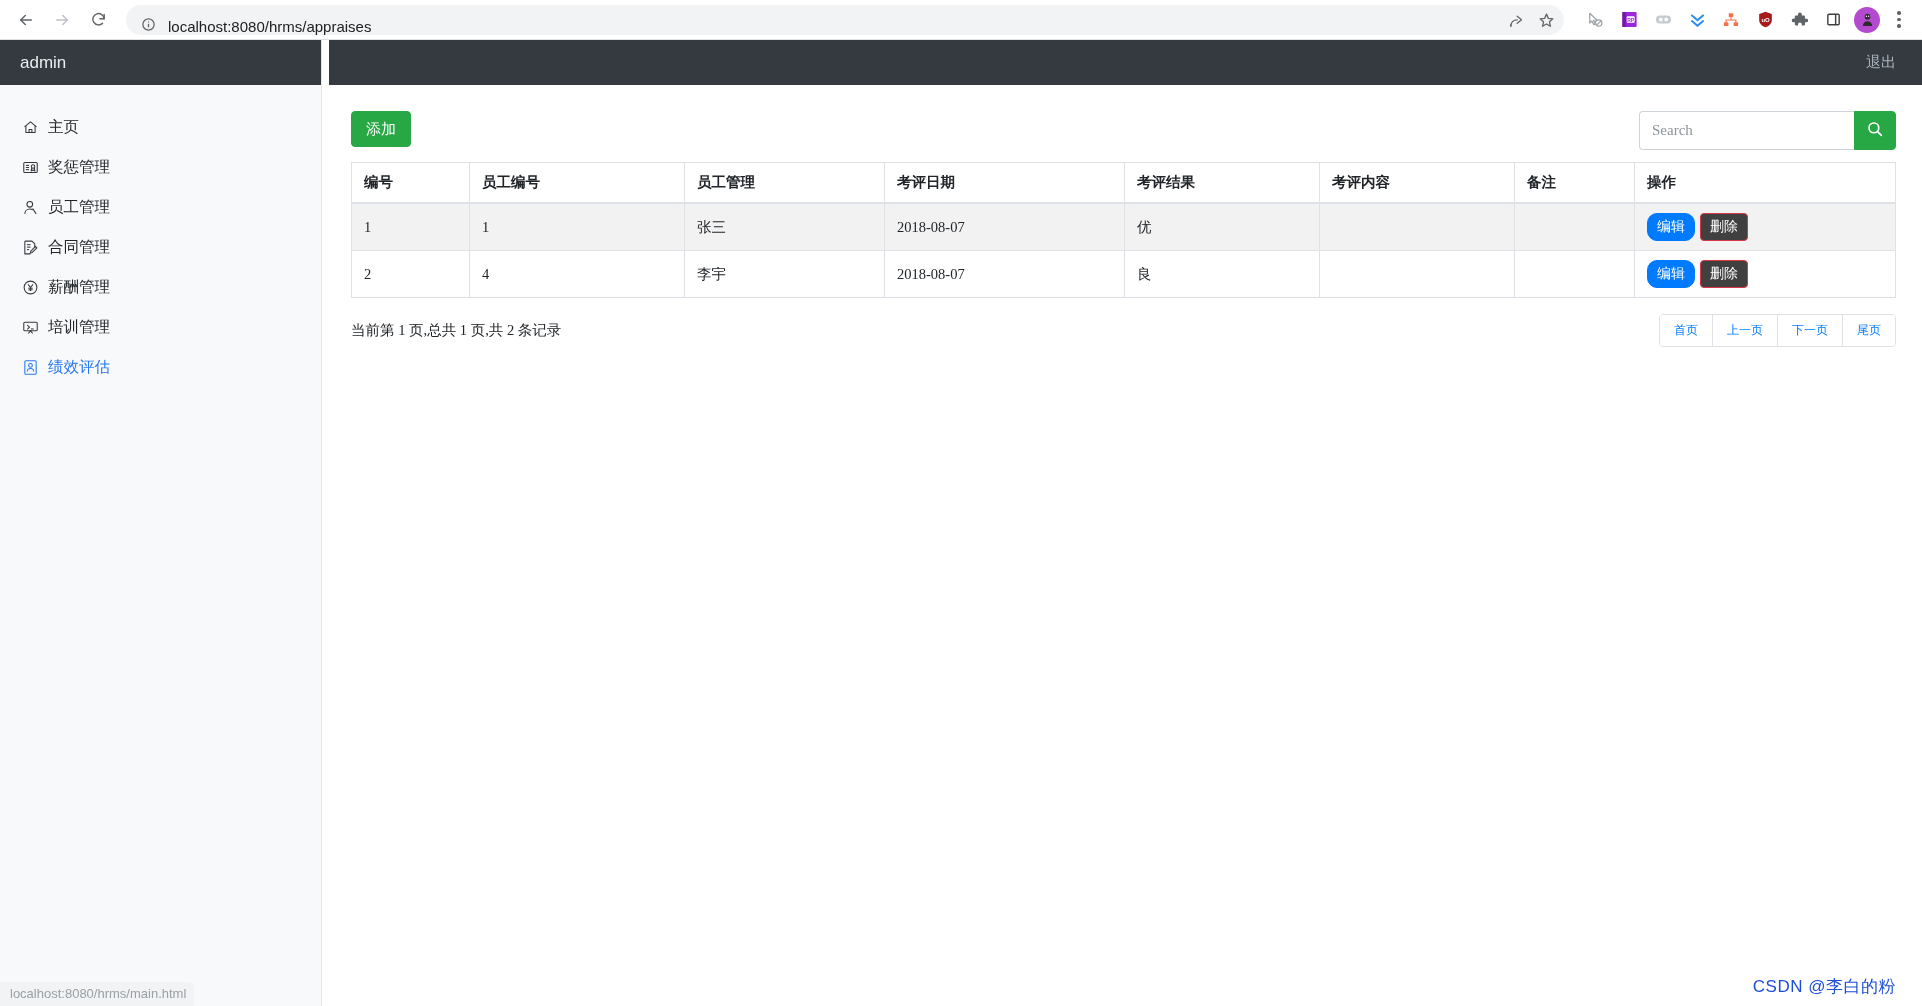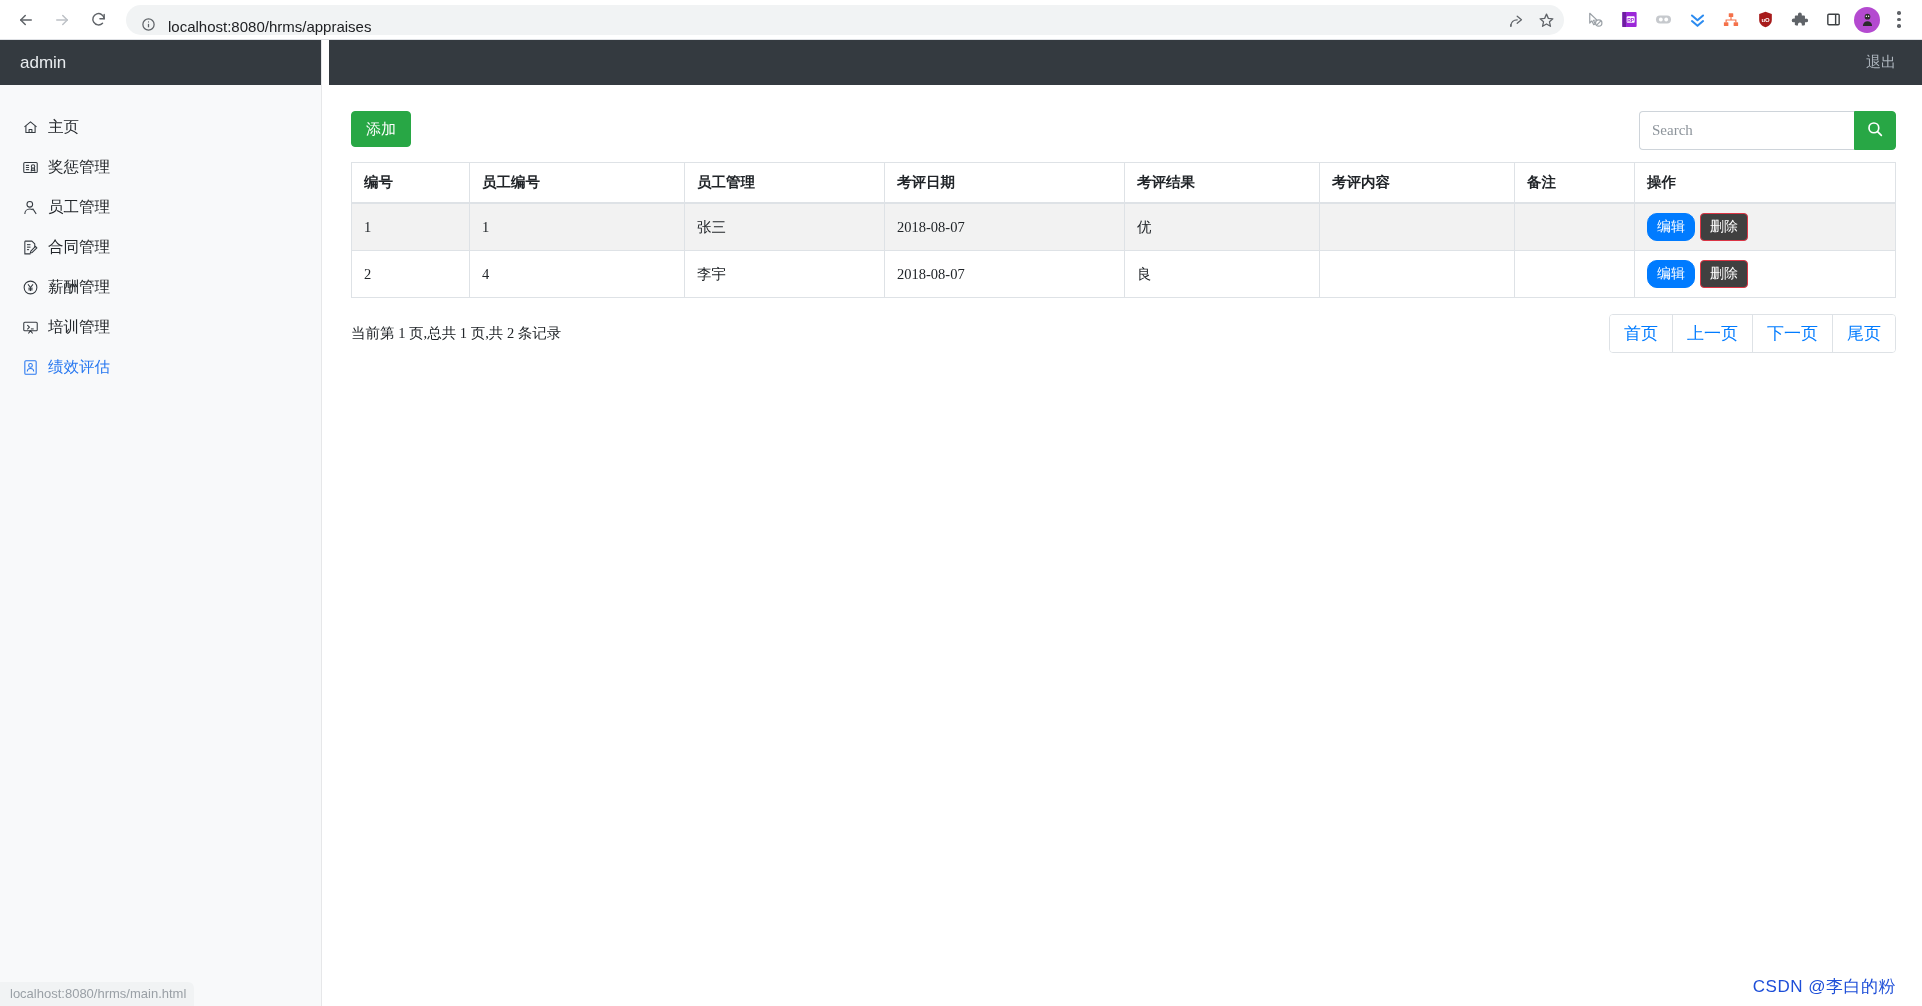--- a/index.html
+++ b/index.html
@@ -271,21 +271,21 @@
     color: #212529;
   }
   .pager-nav {
     display: flex;
     border: 1px solid #dee2e6;
     border-radius: 4px;
     overflow: hidden;
   }
   .pager-link {
     padding: 7px 14px;
-    font-size: 17px;
+    font-size: 12px;
     color: #007bff;
     text-decoration: none;
     border-right: 1px solid #dee2e6;
     background: #fff;
   }
   .pager-link:last-child { border-right: none; }
 
   
   .status-bubble {
     position: absolute;

